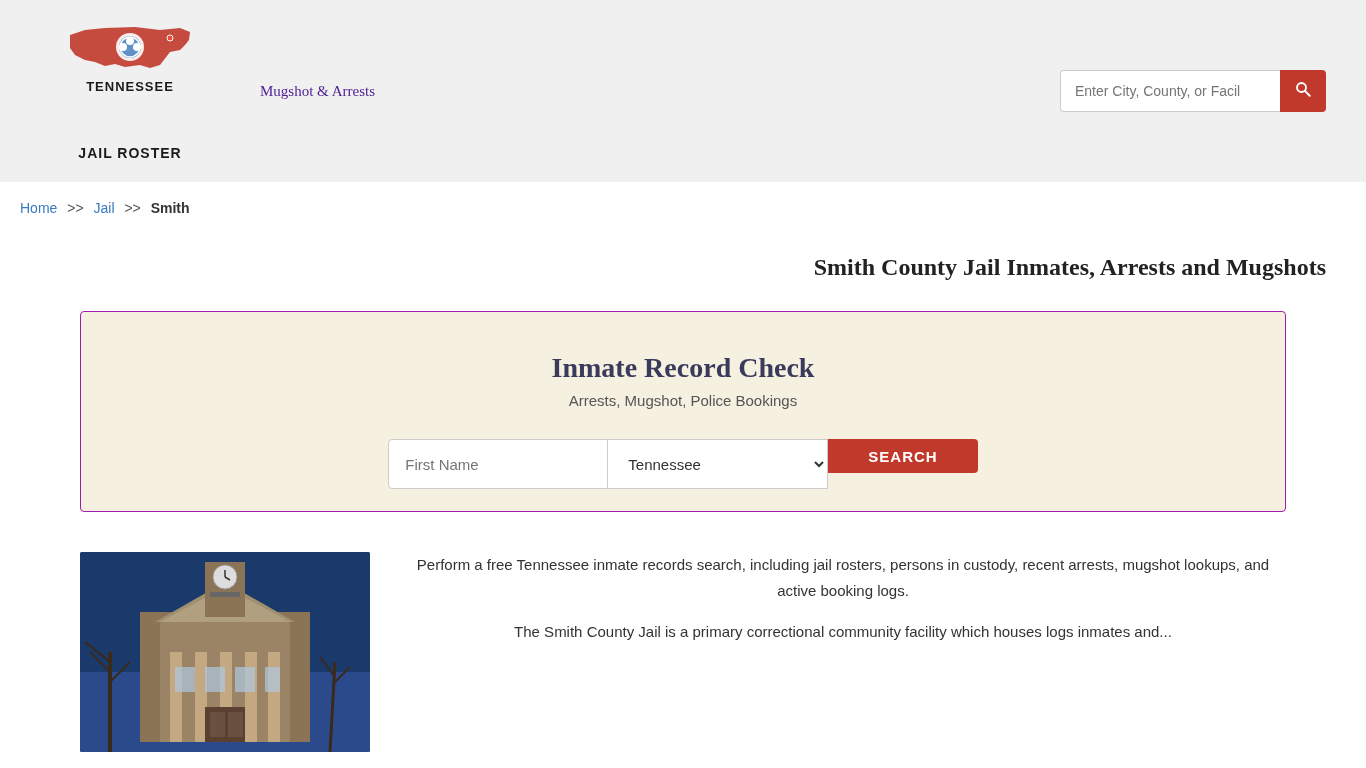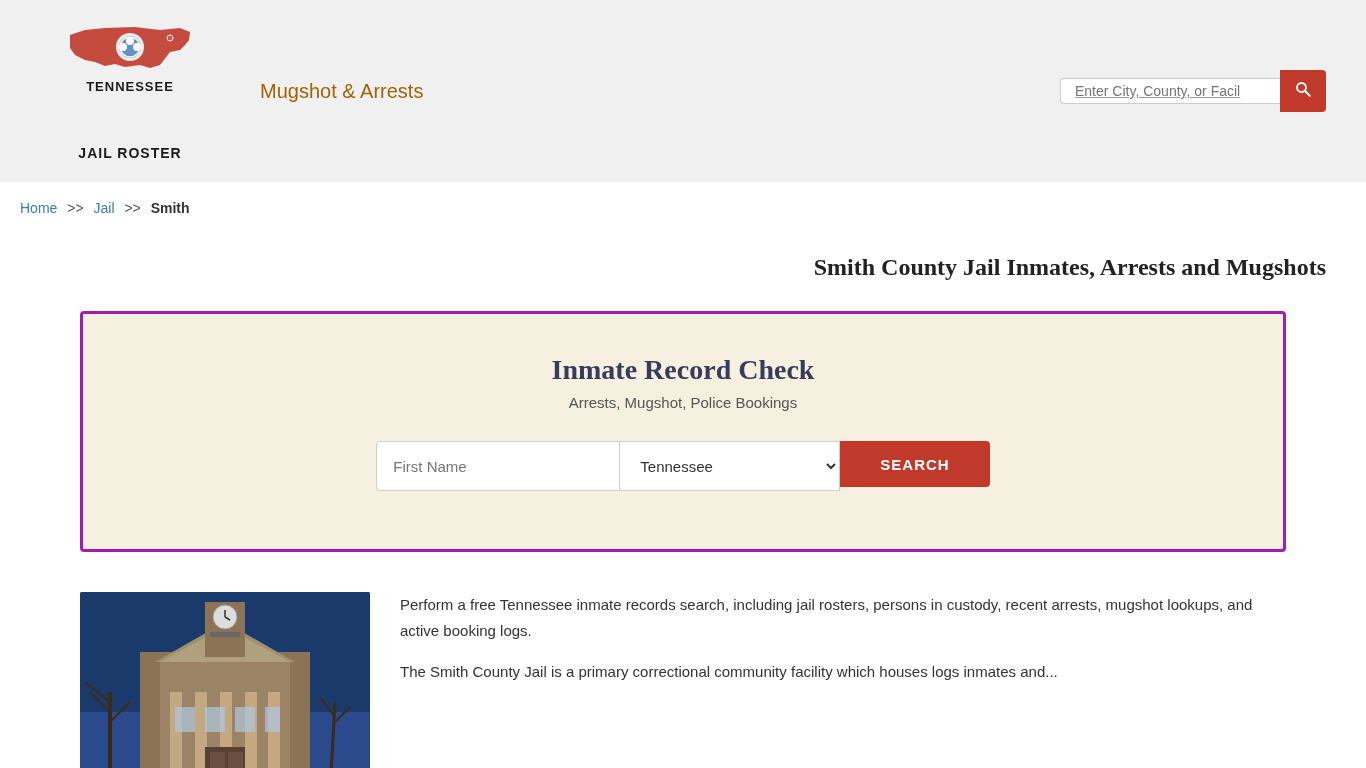--- a/index.html
+++ b/index.html
@@ -31,24 +31,24 @@
       color: #1a1a1a;
       text-align: center;
       letter-spacing: 1px;
       line-height: 1.3;
       font-family: Arial, sans-serif;
       margin-top: 4px;
     }
     .logo-text .line2 { font-size: 14px; margin-top: 48px; }
 
     .mugshot-link {
-      font-size: 20px;
-      color: #a16207;
+      font-size: 15px;
+      color: #4c1d95;
       text-decoration: none;
-      font-family: Liberation Sans, sans-serif;
+      font-family: Liberation Serif, serif;
       white-space: nowrap;
     }
 
     .nav-buttons {
       display: flex;
       gap: 4px;
       margin-left: 60px;
     }
     .nav-btn {
       background: #c0392b;
@@ -69,25 +69,24 @@
       margin-left: auto;
       align-items: center;
     }
     .search-input-top {
       padding: 10px 14px;
       border: 1px solid #ccc;
       border-right: none;
       border-radius: 4px 0 0 4px;
       font-size: 14px;
       width: 220px;
-      height: 26px;
+      height: 42px;
       outline: none;
       font-family: Arial, sans-serif;
       color: #999;
-      text-decoration: underline;
     }
     .search-btn-top {
       background: #c0392b;
       border: none;
       color: #fff;
       padding: 0 14px;
       height: 42px;
       border-radius: 0 4px 4px 0;
       cursor: pointer;
       font-size: 16px;
@@ -115,23 +114,23 @@
     .page-title-area h1 {
       font-size: 24px;
       font-weight: bold;
       color: #222;
       font-family: Georgia, serif;
     }
 
     
     .record-check-box {
       background: #f5f0e0;
-      border: 3px solid #a21caf;
+      border: 1px solid #a21caf;
       margin: 0 80px 30px;
-      padding: 40px 40px 58px;
+      padding: 40px 40px 22px;
       border-radius: 4px;
       text-align: center;
     }
     .record-check-box h2 {
       font-size: 28px;
       color: #3a3a5c;
       font-family: Georgia, serif;
       font-weight: bold;
       margin-bottom: 8px;
     }
@@ -144,21 +143,21 @@
     .search-form {
       display: flex;
       gap: 0;
       justify-content: center;
       align-items: stretch;
     }
     .search-form input[type="text"] {
       padding: 12px 16px;
       border: 1px solid #ccc;
       font-size: 15px;
-      width: 244px;
+      width: 220px;
       outline: none;
       font-family: Arial, sans-serif;
       color: #999;
       height: 50px;
     }
     .search-form input[type="text"]:first-child {
       border-radius: 4px 0 0 4px;
     }
     .search-form input[type="text"]:nth-child(2) {
       border-left: none;
@@ -180,21 +179,21 @@
     .search-form .search-submit {
       background: #c0392b;
       color: #fff;
       border: none;
       padding: 0 40px;
       font-size: 15px;
       font-weight: bold;
       cursor: pointer;
       font-family: Arial, sans-serif;
       letter-spacing: 1px;
-      height: 46px;
+      height: 34px;
       border-radius: 0 4px 4px 0;
     }
     .sponsored-results {
       text-align: left;
       margin-top: 20px;
       font-size: 13px;
       color: #999;
       font-family: Arial, sans-serif;
     }
 
@@ -217,20 +216,21 @@
     }
     .content-text {
       flex: 1;
       font-family: Arial, sans-serif;
       font-size: 15px;
       color: #333;
       line-height: 1.7;
     }
     .content-text p {
       margin-bottom: 16px;
+      text-align: center;
     }
   </style>
 </head>
 <body>
 
 <header class="header">
 
   <div class="logo-area">
     <div class="logo-map">
       

